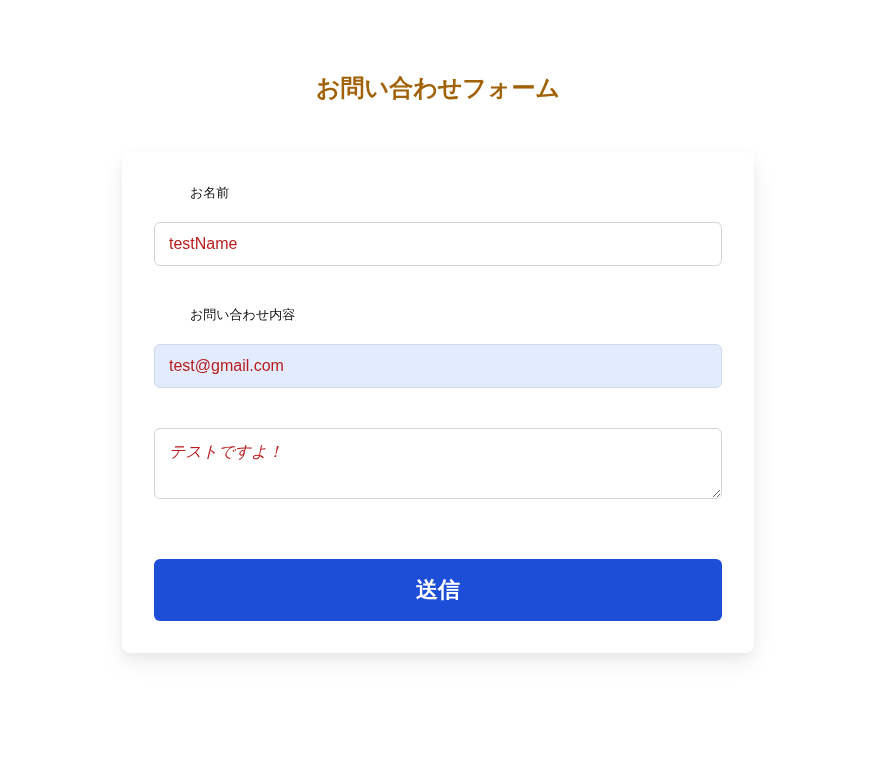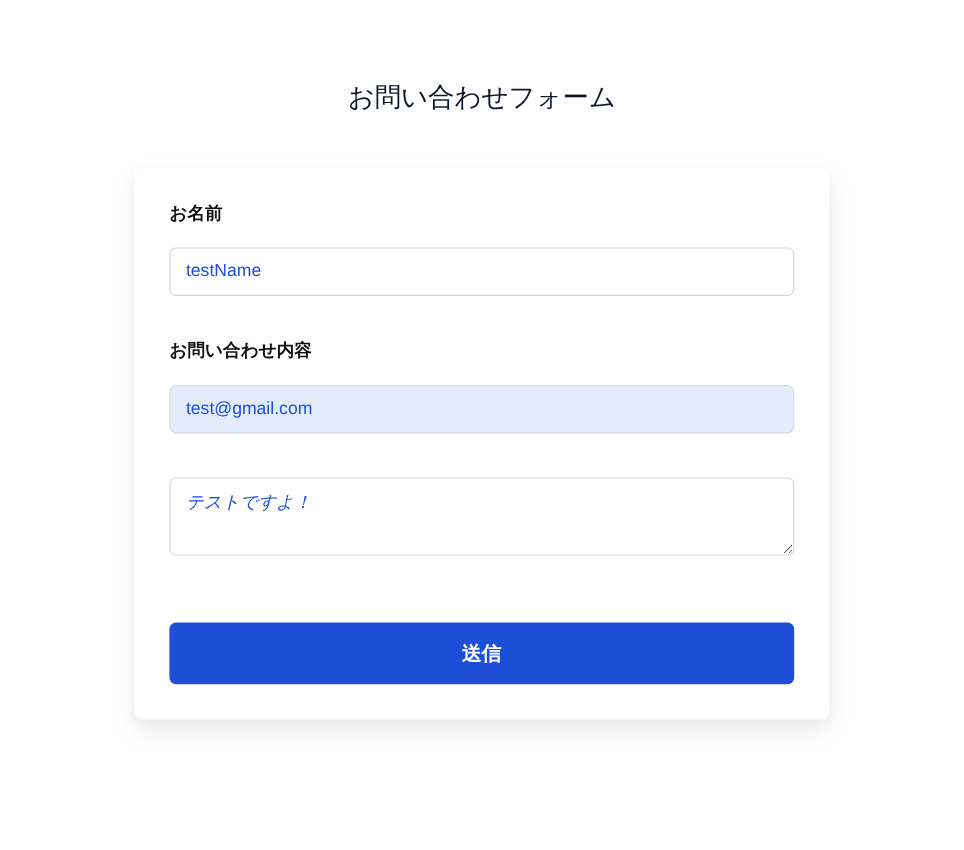--- a/index.html
+++ b/index.html
@@ -12,73 +12,74 @@
       background: #ffffff;
       width: 876px;
       height: 773px;
       display: flex;
       flex-direction: column;
       align-items: center;
       padding-top: 72px;
     }
     .page-title {
       font-size: 24px;
-      font-weight: 400;
-      color: #0f172a;
+      font-weight: 700;
+      color: #a16207;
       margin-bottom: 48px;
     }
     .card {
       width: 632px;
       background: #ffffff;
       border-radius: 8px;
       box-shadow: 0 10px 25px rgba(0,0,0,0.07), 0 4px 10px rgba(0,0,0,0.04);
       padding: 32px 32px 32px 32px;
     }
     .form-group {
       margin-bottom: 40px;
     }
     .form-group:last-of-type {
       margin-bottom: 56px;
     }
     .label {
       display: block;
-      font-size: 16px;
-      font-weight: 700;
+      font-size: 13px;
+      font-weight: 400;
       color: #111;
       margin-bottom: 20px;
+      margin-left: 36px;
     }
     .input, .textarea {
       width: 100%;
       border: 1px solid #d1d5db;
       border-radius: 6px;
       padding: 12px 14px;
       font-size: 16px;
       font-family: inherit;
-      color: #1d4ed8;
+      color: #b91c1c;
       background: #ffffff;
       outline: none;
     }
     .input.autofill {
       background: #e3ecfd;
       border-color: #cfd9e8;
     }
     .textarea {
       resize: both;
       min-height: 70px;
       line-height: 1.4;
       font-style: italic;
     }
     .submit-btn {
       width: 100%;
       background: #1d4ed8;
       color: #ffffff;
       border: none;
       border-radius: 6px;
       padding: 16px 0;
-      font-size: 18px;
+      font-size: 22px;
       font-weight: 700;
       cursor: pointer;
       font-family: inherit;
     }
   </style>
 </head>
 <body>
 
 <h1 class="page-title">お問い合わせフォーム</h1>
 

